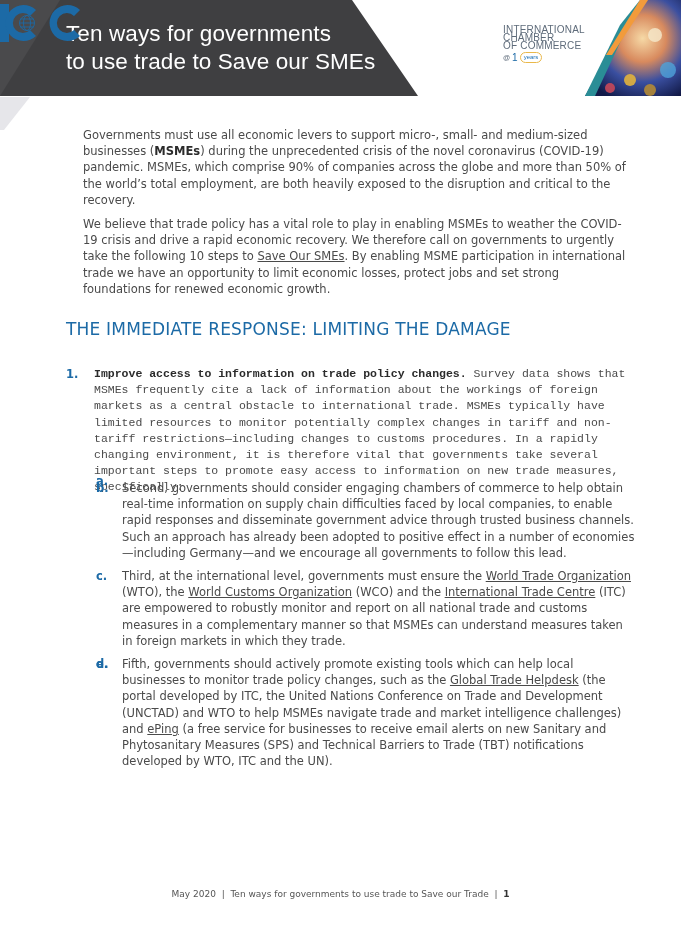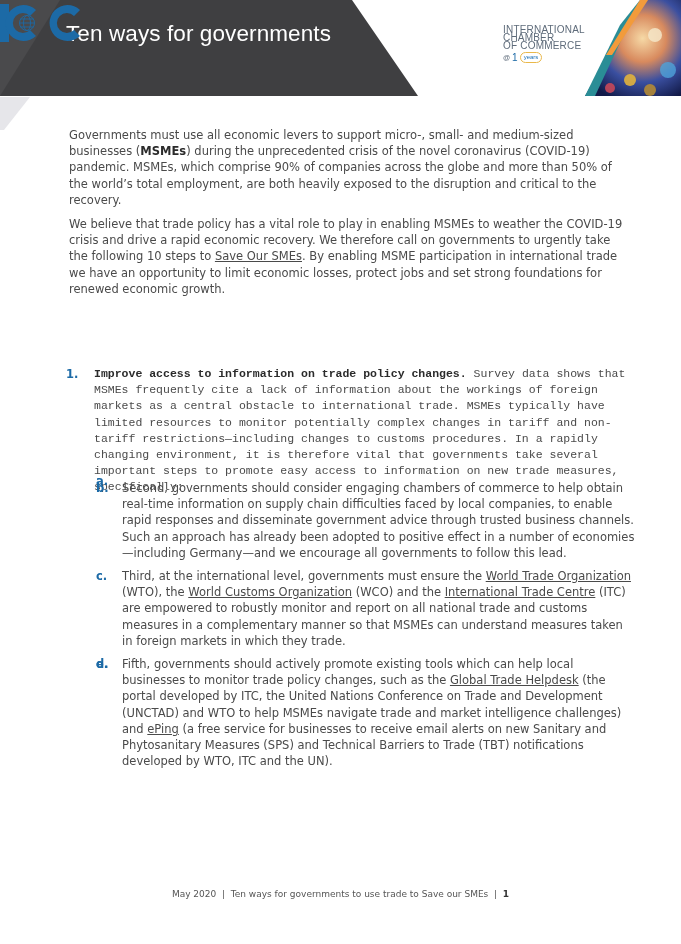--- a/index.html
+++ b/index.html
@@ -6,21 +6,21 @@
   body { width:681px; height:944px; position:relative; overflow:hidden; font-family:"DejaVu Sans", sans-serif; color:#4a4a4a; }
   .header { position:absolute; left:0; top:0; width:681px; height:97px; }
   .header svg { position:absolute; left:0; top:0; }
   .title { position:absolute; left:66px; top:20px; color:#ffffff; font-family:"Liberation Sans", sans-serif; font-size:22.5px; line-height:28px; font-weight:normal; letter-spacing:0.1px; }
   .title div { white-space:nowrap; }
   .logo { position:absolute; left:418px; top:22px; height:46px; }
   .logo-text { position:absolute; left:503px; top:26px; font-family:"Liberation Sans", sans-serif; font-size:10px; line-height:8.2px; color:#5e6b7a; letter-spacing:0.2px; }
   .logo-anniv { position:absolute; left:503px; top:52px; font-family:"Liberation Sans", sans-serif; font-size:7px; color:#5e6b7a; display:flex; align-items:center; gap:2px; }
   .anniv-badge { display:inline-block; border:1.3px solid #e9b84a; border-radius:7px; padding:0 3px; font-size:6px; color:#1a6fb5; line-height:9px; }
   .content { position:absolute; left:66px; top:127px; width:560px; font-size:11.5px; line-height:16.2px; color:#4a4a4a; }
-  .content p { margin:0 0 8px 3px; }
+  .content p { margin:0 0 8px 17px; }
   .u { text-decoration:underline; }
   .b { font-weight:bold; color:#2b2b2b; }
   h2 { position:absolute; left:66px; top:318px; margin:0; font-size:17px; line-height:22px; color:#1c6aa6; font-weight:normal; letter-spacing:0.2px; font-family:"DejaVu Sans", sans-serif; }
   .item1 { position:absolute; left:66px; top:366px; width:560px; font-size:11.5px; line-height:16.2px; }
   .num { position:absolute; left:0; top:0; color:#1c6aa6; font-weight:bold; }
   .item1-body { margin-left:28px;font-family:Liberation Mono, monospace; }
   .subitems { position:absolute; left:96px; top:473px; width:540px; font-size:11.5px; line-height:16.2px; }
   .sub { position:relative; padding-left:26px; margin-bottom:7px; }
   .sub .letter { position:absolute; left:0; top:0; color:#1c6aa6; font-weight:bold; }
   .footer { position:absolute; left:0; width:681px; top:889px; text-align:center; font-size:9px; color:#555; }
@@ -47,20 +47,21 @@
     <polygon points="640,0 648,0 612,55 606,55" fill="#f29b3b"></polygon>
     <circle cx="655" cy="35" r="7" fill="#f5e6c8" opacity="0.85"></circle>
     <circle cx="630" cy="80" r="6" fill="#e2b33c" opacity="0.9"></circle>
     <circle cx="668" cy="70" r="8" fill="#4fa3d8" opacity="0.8"></circle>
     <circle cx="610" cy="88" r="5" fill="#c7485a" opacity="0.9"></circle>
     <circle cx="650" cy="90" r="6" fill="#b38a36" opacity="0.9"></circle>
   </svg>
 
   <div class="title">
     <div>Ten ways for governments</div>
+    <div>to use trade to Save our SMEs</div>
   </div>
 
   <svg class="logo" width="84" height="46" viewBox="0 0 84 46">
     <rect x="0" y="4" width="9" height="38" fill="#1c6aa6"></rect>
     <path d="M36 10 A18 18 0 1 0 36 36 L30 30 A10 10 0 1 1 30 16 Z" fill="#1c6aa6"></path>
     <g fill="none" stroke="#1c6aa6" stroke-width="0.9">
       <circle cx="27" cy="23" r="7.5"></circle>
       <ellipse cx="27" cy="23" rx="3.5" ry="7.5"></ellipse>
       <line x1="19.5" y1="23" x2="34.5" y2="23"></line>
       <line x1="20.5" y1="19" x2="33.5" y2="19"></line>
@@ -79,20 +80,21 @@
     <span class="anniv-badge">years</span>
   </div>
 </div>
 
 <div class="content">
   <p><span>Governments must use all economic levers to support micro-, small- and medium-sized businesses (</span><span class="b">MSMEs</span><span>) during the unprecedented crisis of the novel coronavirus (COVID-19) pandemic. MSMEs, which comprise 90% of companies across the globe and more than 50% of the world’s total employment, are both heavily exposed to the disruption and critical to the recovery.</span></p>
   <p><span>We believe that trade policy has a vital role to play in enabling MSMEs to weather the COVID-19 crisis and drive a rapid economic recovery. We therefore call on governments to urgently take the following 10 steps to </span><span class="u">Save Our SMEs</span><span>. By enabling MSME participation in international trade we have an opportunity to limit economic losses, protect jobs and set strong foundations for renewed economic growth.</span></p>
 </div>
 
 <h2>
+  <div>THE IMMEDIATE RESPONSE: LIMITING THE DAMAGE</div>
 </h2>
 
 <div class="item1">
   <span class="num">1.</span>
   <div class="item1-body"><span class="b">Improve access to information on trade policy changes.</span><span> Survey data shows that MSMEs frequently cite a lack of information about the workings of foreign markets as a central obstacle to international trade. MSMEs typically have limited resources to monitor potentially complex changes in tariff and non-tariff restrictions—including changes to customs procedures. In a rapidly changing environment, it is therefore vital that governments take several important steps to promote easy access to information on new trade measures, specifically:</span></div>
 </div>
 
 <div class="subitems">
   <div class="sub">
     <span class="letter">a.</span>
@@ -110,16 +112,16 @@
   </div>
   <div class="sub">
     <span class="letter">e.</span>
     <span>Fifth, governments should actively promote existing tools which can help local businesses to monitor trade policy changes, such as the </span><span class="u">Global Trade Helpdesk</span><span> (the portal developed by ITC, the United Nations Conference on Trade and Development (UNCTAD) and WTO to help MSMEs navigate trade and market intelligence challenges) and </span><span class="u">ePing</span><span> (a free service for businesses to receive email alerts on new Sanitary and Phytosanitary Measures (SPS) and Technical Barriers to Trade (TBT) notifications developed by WTO, ITC and the UN).</span>
   </div>
 </div>
 
 <div class="footer">
   <span>May 2020</span>
   &nbsp;<span>|</span>&nbsp;
-  <span>Ten ways for governments to use trade to Save our SMEs</span>
+  <span>Ten ways for governments to use trade to Save our Trade</span>
   &nbsp;<span>|</span>&nbsp;
   <span class="pg">1</span>
 </div>
 
 </body></html>

